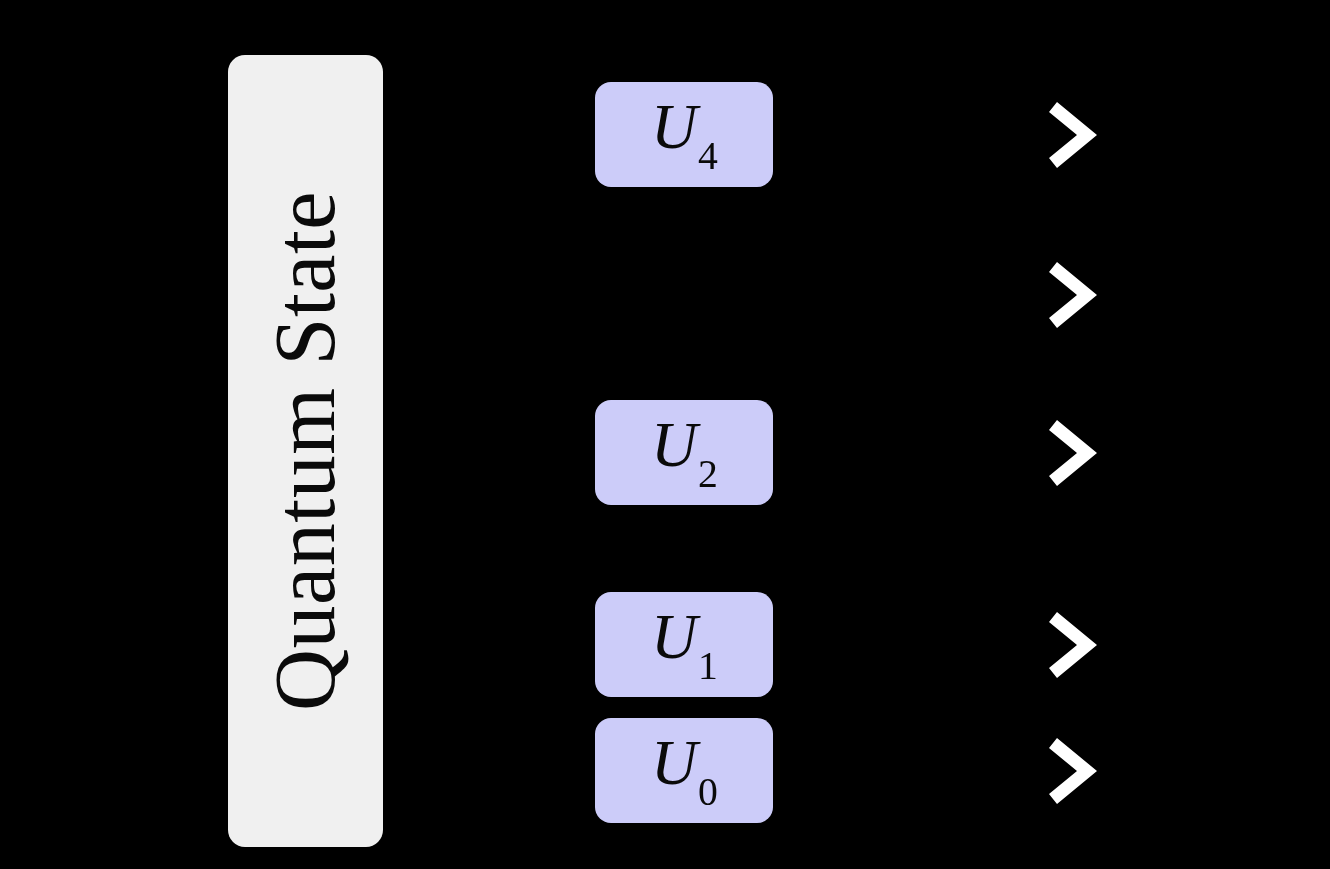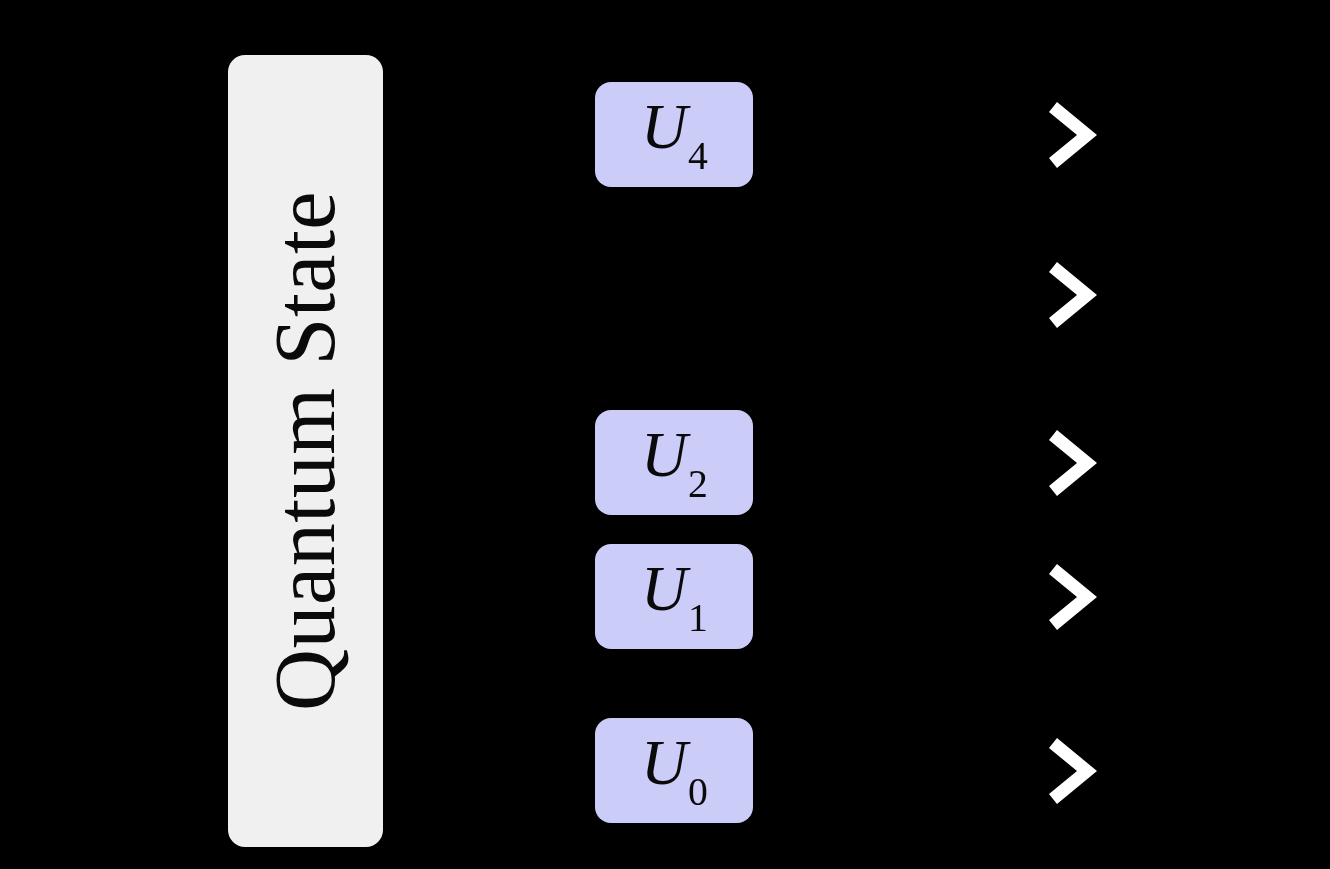--- a/index.html
+++ b/index.html
@@ -45,21 +45,21 @@
   .gate-row {
     position: absolute;
     left: 0;
     width: 1330px;
     height: 105px;
   }
   .gate-box {
     position: absolute;
     left: 595px;
     top: 0;
-    width: 158px;
+    width: 178px;
     height: 105px;
     background: #CCCCF9;
     border-radius: 16px;
     display: flex;
     align-items: center;
     justify-content: center;
     box-sizing: border-box;
   }
   .gate-label {
     font-family: "Liberation Serif", "DejaVu Serif", serif;
@@ -119,32 +119,32 @@
   </div>
 
   <div class="gate-row" style="top:242px;">
     <span class="chevron">
       <svg viewBox="0 0 48 66" xmlns="http://www.w3.org/2000/svg" aria-hidden="true">
         <polygon points="8,0 48,33 8,66 0,56 28,33 0,10" fill="#FFFFFF"></polygon>
       </svg>
     </span>
   </div>
 
-  <div class="gate-row" style="top:410px;">
+  <div class="gate-row" style="top:400px;">
     <div class="gate-box">
       <span class="gate-label"><span class="sym">U</span><span class="sub">2</span></span>
     </div>
     <span class="chevron">
       <svg viewBox="0 0 48 66" xmlns="http://www.w3.org/2000/svg" aria-hidden="true">
         <polygon points="8,0 48,33 8,66 0,56 28,33 0,10" fill="#FFFFFF"></polygon>
       </svg>
     </span>
   </div>
 
-  <div class="gate-row" style="top:544px;">
+  <div class="gate-row" style="top:592px;">
     <div class="gate-box">
       <span class="gate-label"><span class="sym">U</span><span class="sub">1</span></span>
     </div>
     <span class="chevron">
       <svg viewBox="0 0 48 66" xmlns="http://www.w3.org/2000/svg" aria-hidden="true">
         <polygon points="8,0 48,33 8,66 0,56 28,33 0,10" fill="#FFFFFF"></polygon>
       </svg>
     </span>
   </div>
 

